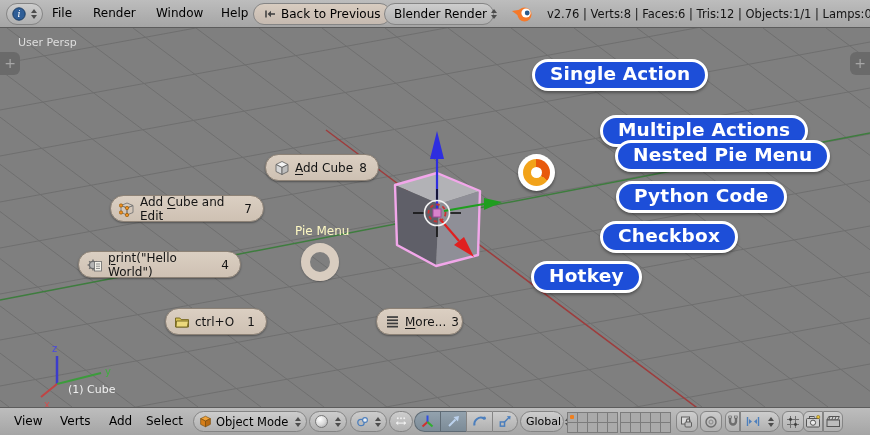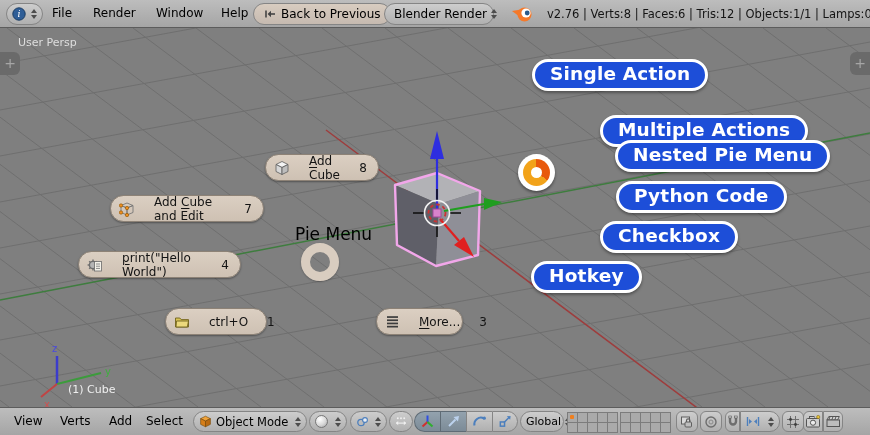--- a/index.html
+++ b/index.html
@@ -31,29 +31,29 @@
   
   #viewport { position:absolute; left:0; top:28px; width:870px; height:379px; background:#7f7f7f; }
   #scene { position:absolute; left:0; top:0; }
   .vp-label { position:absolute; font-size:11px; color:#dedede; }
   .plus-tab { position:absolute; width:20px; height:23px; background:#6a6a6a; color:#a6a6a6;
               font-size:14px; text-align:center; line-height:22px; }
   #plus-left { left:0; top:24px; border-radius:0 6px 6px 0; }
   #plus-right { right:0; top:24px; border-radius:6px 0 0 6px; }
 
   
-  .pie-btn { position:absolute; height:27px; display:flex; align-items:center; gap:19px;
+  .pie-btn { position:absolute; height:27px; display:flex; align-items:center; gap:5px;
              padding:0 11px 0 8px; background:linear-gradient(#dbcfc2,#cec1b3);
              border:1px solid #8d8276; border-radius:14px; font-size:12px; color:#141414;
              box-shadow:0 1px 2px rgba(0,0,0,.35); }
   .pie-btn .num { margin-left:auto; }
   .pie-btn .key { text-decoration:underline; text-underline-offset:2px; }
   .pie-btn svg { flex:none; }
   .cbx { width:12px; height:12px; background:#d9cec2; border:1px solid #a99d8f; border-radius:2px; flex:none; }
-  #pie-center-label { position:absolute; left:295px; top:196px; font-size:17px; color:#000000; }
+  #pie-center-label { position:absolute; left:295px; top:196px; font-size:12px; color:#fef9c3; }
   #pie-ring { position:absolute; left:301px; top:215px; width:38px; height:38px; border-radius:50%;
               border:9px solid #d9cdc0; box-shadow:0 1px 2px rgba(0,0,0,.25); }
 
   
   .callout { position:absolute; background:#1d4ed8; color:#fff; font-weight:bold; font-size:18.5px;
              padding:1px 15px 4px; border:3px solid #fff; border-radius:19px;
              box-shadow:0 2px 3px rgba(0,0,0,.35); letter-spacing:.2px; white-space:nowrap; }
 
   
   #target { position:absolute; left:518px; top:126px; width:37px; height:37px; border-radius:50%;

